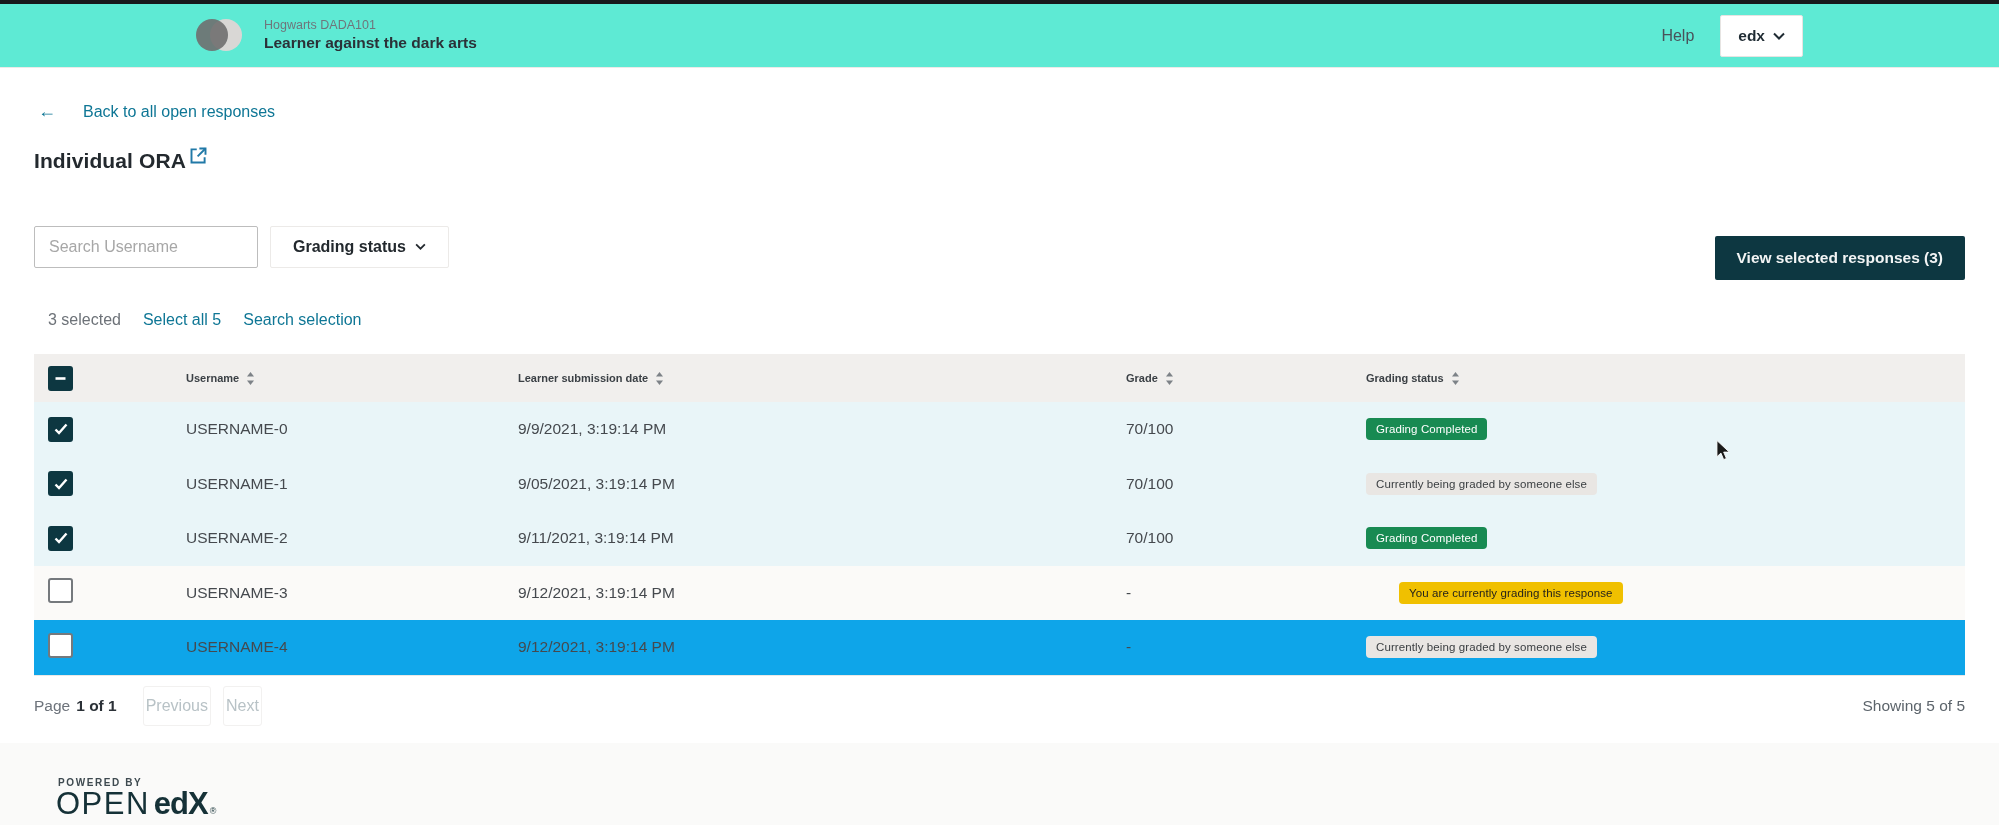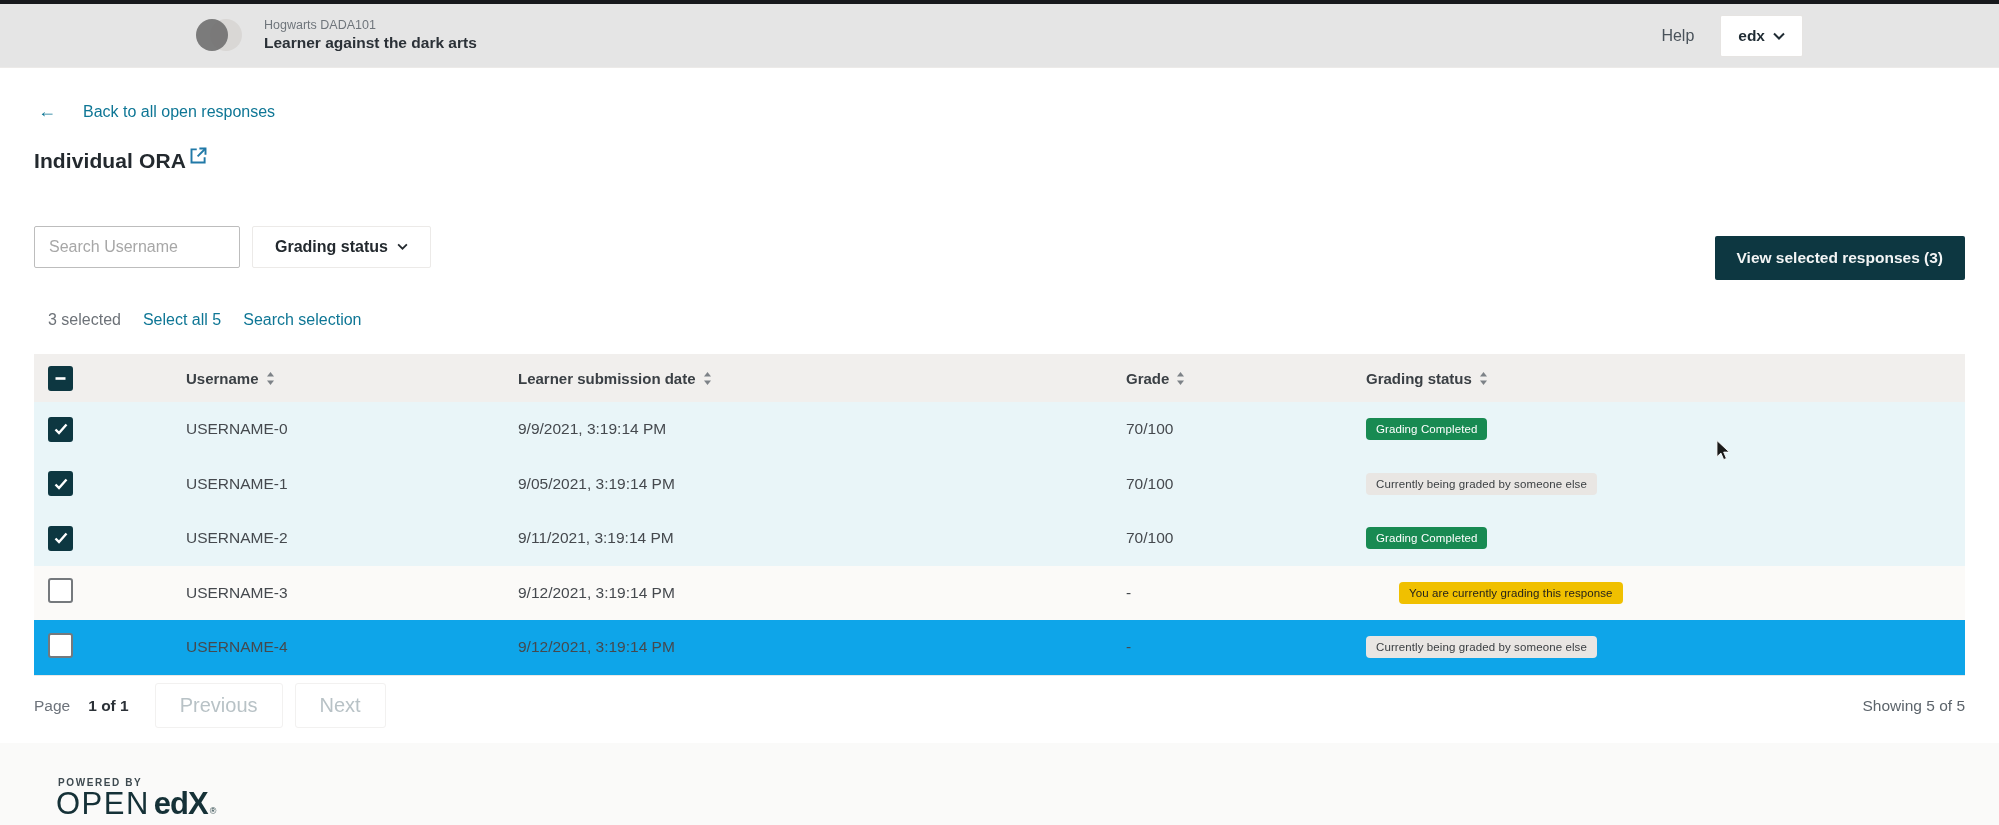--- a/index.html
+++ b/index.html
@@ -9,21 +9,21 @@
     background: #ffffff;
     color: #454b52;
     position: relative;
     overflow: hidden;
   }
 
   
   .top-strip { height: 4px; background: #17191c; width: 100%; }
   .topbar {
     height: 64px;
-    background: #e5e5e5;
+    background: #5eead4;
     border-bottom: 1px solid #eceae8;
     display: flex;
     align-items: center;
     padding: 0 196px;
   }
   .brand { display: flex; align-items: center; gap: 20px; }
   .brand-logo { position: relative; width: 48px; height: 32px; flex: 0 0 auto; }
   .brand-logo .c1, .brand-logo .c2 {
     position: absolute; top: 0; width: 32px; height: 32px; border-radius: 50%;
   }
@@ -45,21 +45,21 @@
   .back-row { margin-top: 33px; display: flex; align-items: center; gap: 27px; }
   .back-link { display: flex; align-items: center; gap: 27px; color: #0e7695; font-size: 16px; cursor: pointer; }
   .back-arrow { font-size: 18px; color: #0e7695; margin-left: 4px; }
   .page-title-row { margin-top: 27px; display: flex; align-items: flex-start; gap: 2px; }
   .page-title { font-size: 21px; font-weight: 700; color: #23292e; letter-spacing: 0.1px; }
   .ext-icon { margin-top: -4px; cursor: pointer; }
 
   
   .controls-row { margin-top: 40px; display: flex; align-items: center; }
   .search-box {
-    width: 206px; height: 42px;
+    width: 224px; height: 42px;
     border: 1px solid #bdbdbd; border-radius: 2px;
     font-size: 16px; color: #2b3137; padding: 0 14px;
     font-family: "Liberation Sans", "DejaVu Sans", sans-serif;
     outline: none; background: #fff;
   }
   .search-box::placeholder { color: #a7a7a7; }
   .filter-btn {
     margin-left: 12px; height: 42px;
     display: flex; align-items: center; gap: 9px;
     border: 1px solid #eceae8; background: #fff; border-radius: 2px;
@@ -82,21 +82,21 @@
 
   
   .table { margin-top: 25px; width: 100%; }
   .thead-row, .trow {
     display: grid;
     grid-template-columns: 152px 332px 608px 240px 1fr;
     align-items: center;
   }
   .thead-row { height: 48px; background: #f1efed; }
   .th {
-    font-size: 15px; font-weight: 700; color: #3b4045;
+    font-size: 11px; font-weight: 700; color: #3b4045;
     display: flex; align-items: center; gap: 7px; cursor: pointer;
   }
   .c-check { padding-left: 14px; }
   .trow { height: 54.5px; background: #0ea5e9; }
   .trow.selected { background: #e9f5f8; }
   .trow:not(.selected):nth-child(even) { background: #fbfaf8; }
   .cell { font-size: 15.5px; color: #45494e; }
 
   .checkbox {
     display: inline-flex; align-items: center; justify-content: center;
@@ -116,25 +116,25 @@
   }
   .badge-success { background: #188a52; color: #ffffff; }
   .badge-other { background: #e9e6e3; color: #3c4043; }
   .badge-mine { background: #f0c000; color: #25221a; margin-left: 33px; }
 
   
   .table-footer {
     height: 61px; border-top: 1px solid #eae8e6;
     display: flex; align-items: center;
   }
-  .page-indicator { font-size: 15.5px; color: #6d737b; display: flex; gap: 18px; align-items: center; }
+  .page-indicator { font-size: 15.5px; color: #6d737b; display: flex; gap: 6px; align-items: center; }
   .page-indicator b { color: #2b3137; }
   .pager-btn {
     margin-left: 26px; border: 1px solid #f2f1f0; background: #fff; border-radius: 3px;
-    font-size: 20px; color: #b8c2c6; padding: 10px 24px;
+    font-size: 16px; color: #b8c2c6; padding: 10px 2px;
     font-family: "Liberation Sans", "DejaVu Sans", sans-serif; cursor: default;
   }
   .pager-btn + .pager-btn { margin-left: 12px; }
   .showing { margin-left: auto; font-size: 15.5px; color: #5c646b; }
 
   .content-end { height: 22px; border-bottom: 1px solid #e9e7e5; }
 
   
   .site-footer {
     position: absolute; left: 0; right: 0; bottom: 0; top: 743px;

